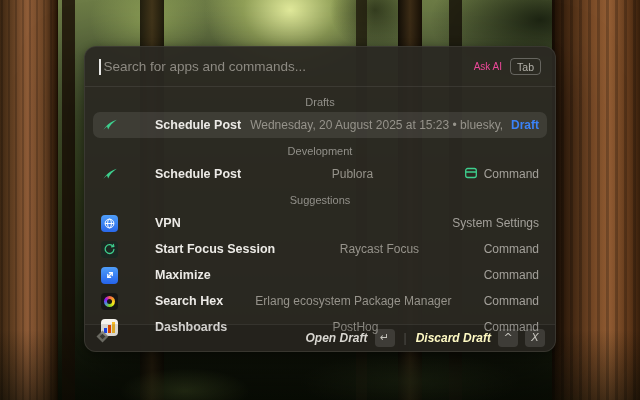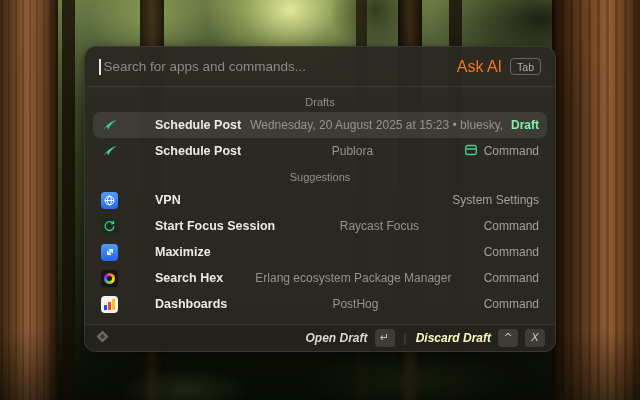--- a/index.html
+++ b/index.html
@@ -47,36 +47,36 @@
     border:1px solid rgba(255,255,255,.07);
     box-shadow:0 24px 60px rgba(0,0,0,.55), 0 2px 8px rgba(0,0,0,.35);
     color:#ecebe7; overflow:hidden; }
 
   .searchbar { height:40px; display:flex; align-items:center; padding:0 14px;
     border-bottom:1px solid rgba(255,255,255,.08); }
   .caret { width:1.5px; height:16px; background:#e9e9e7; margin-right:3px; flex:none; }
   .search-input { flex:1; background:transparent; border:none; outline:none;
     color:#eceae6; font-size:13.5px; font-family:"Liberation Sans",sans-serif; min-width:0; }
   .search-input::placeholder { color:#8d8a82; }
-  .askai { font-size:16px; color:#f97316; margin-left:10px; white-space:nowrap; }
+  .askai { font-size:10px; color:#ec4899; margin-left:10px; white-space:nowrap; }
   .keycap-outline { margin-left:8px; font-size:10.5px; color:#b4b2aa;
     border:1px solid rgba(255,255,255,.28); border-radius:4px; padding:1.5px 6px; }
 
   .list { padding:2px 8px 0;text-align:center; }
   .section-label { font-size:11px; color:#92908a; padding:7px 8px 4px; }
   .row { height:26px; display:flex; align-items:center; gap:9px; padding:0 8px;
     border-radius:7px; }
   .row.selected { background:rgba(255,255,255,.09); }
   .appicon { width:17px; height:17px; flex:none; border-radius:4px;
     display:flex; align-items:center; justify-content:center; }
   .title { font-size:12.5px; font-weight:600; color:#eceae6; white-space:nowrap; flex:none;margin-left:28px; }
   .subtitle { font-size:12px; color:#96938b; white-space:nowrap; overflow:hidden; flex:1; }
   .accessory { margin-left:auto; flex:none; display:flex; align-items:center; gap:6px;
     font-size:12px; color:#a3a09a; white-space:nowrap; }
-  .accessory .green { color:#86efac; font-weight:700; }
+  .accessory .green { color:#3b82f6; font-weight:700; }
 
   .icon-vpn { background:linear-gradient(180deg,#4f9ef9,#2968ea); }
   .icon-focus { background:#1c2822; }
   .icon-max { background:linear-gradient(180deg,#4f9ef9,#2563eb); }
   .icon-hex { background:#161616; }
   .hex-ring { width:11px; height:11px; border-radius:50%;
     background:conic-gradient(#f65e51,#f6a623,#f8e71c,#7ed321,#4a90d9,#9013fe,#f65e51);
     display:flex; align-items:center; justify-content:center; }
   .hex-hole { width:5px; height:5px; border-radius:50%; background:#161616; }
   .icon-ph { background:#f6f4ee; }
@@ -138,20 +138,21 @@
               <path d="M1.2 12.8 L5 9.6 L6.2 12.4 C7.6 9.2 10.6 5.4 14.8 2.8 C10 4.2 6.6 6.6 4.2 9.2 Z" fill="#3ecf8e"></path>
             </svg>
         </span>
         <span class="title">Schedule Post</span>
         <span class="subtitle">Wednesday, 20 August 2025 at 15:23 • bluesky, mastodon, twitter • Hello fron @ray...</span>
         <span class="accessory">
             <span class="green">Draft</span>
           </span>
       </div>
 
+      <div class="section-label">Development</div>
 
       <div class="row">
         <span class="appicon">
           <svg width="16" height="16" viewBox="0 0 16 16">
               <path d="M1.2 12.8 L5 9.6 L6.2 12.4 C7.6 9.2 10.6 5.4 14.8 2.8 C10 4.2 6.6 6.6 4.2 9.2 Z" fill="#3ecf8e"></path>
             </svg>
         </span>
         <span class="title">Schedule Post</span>
         <span class="subtitle">Publora</span>
         <span class="accessory">

